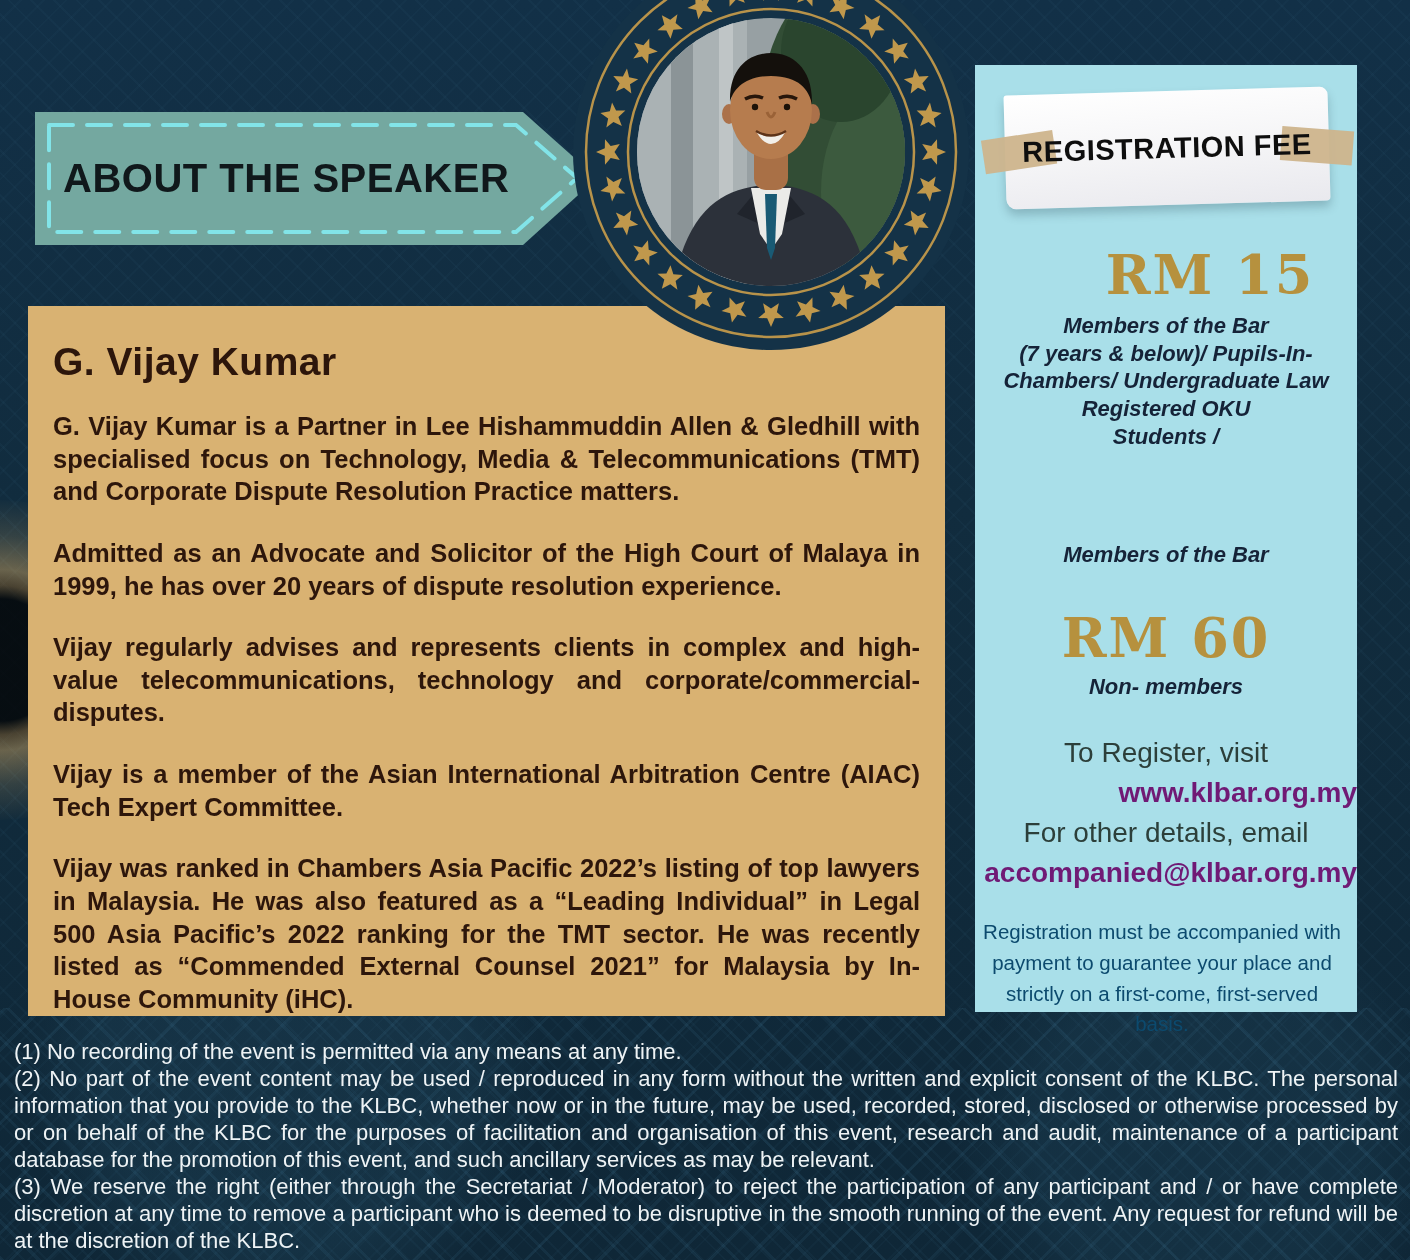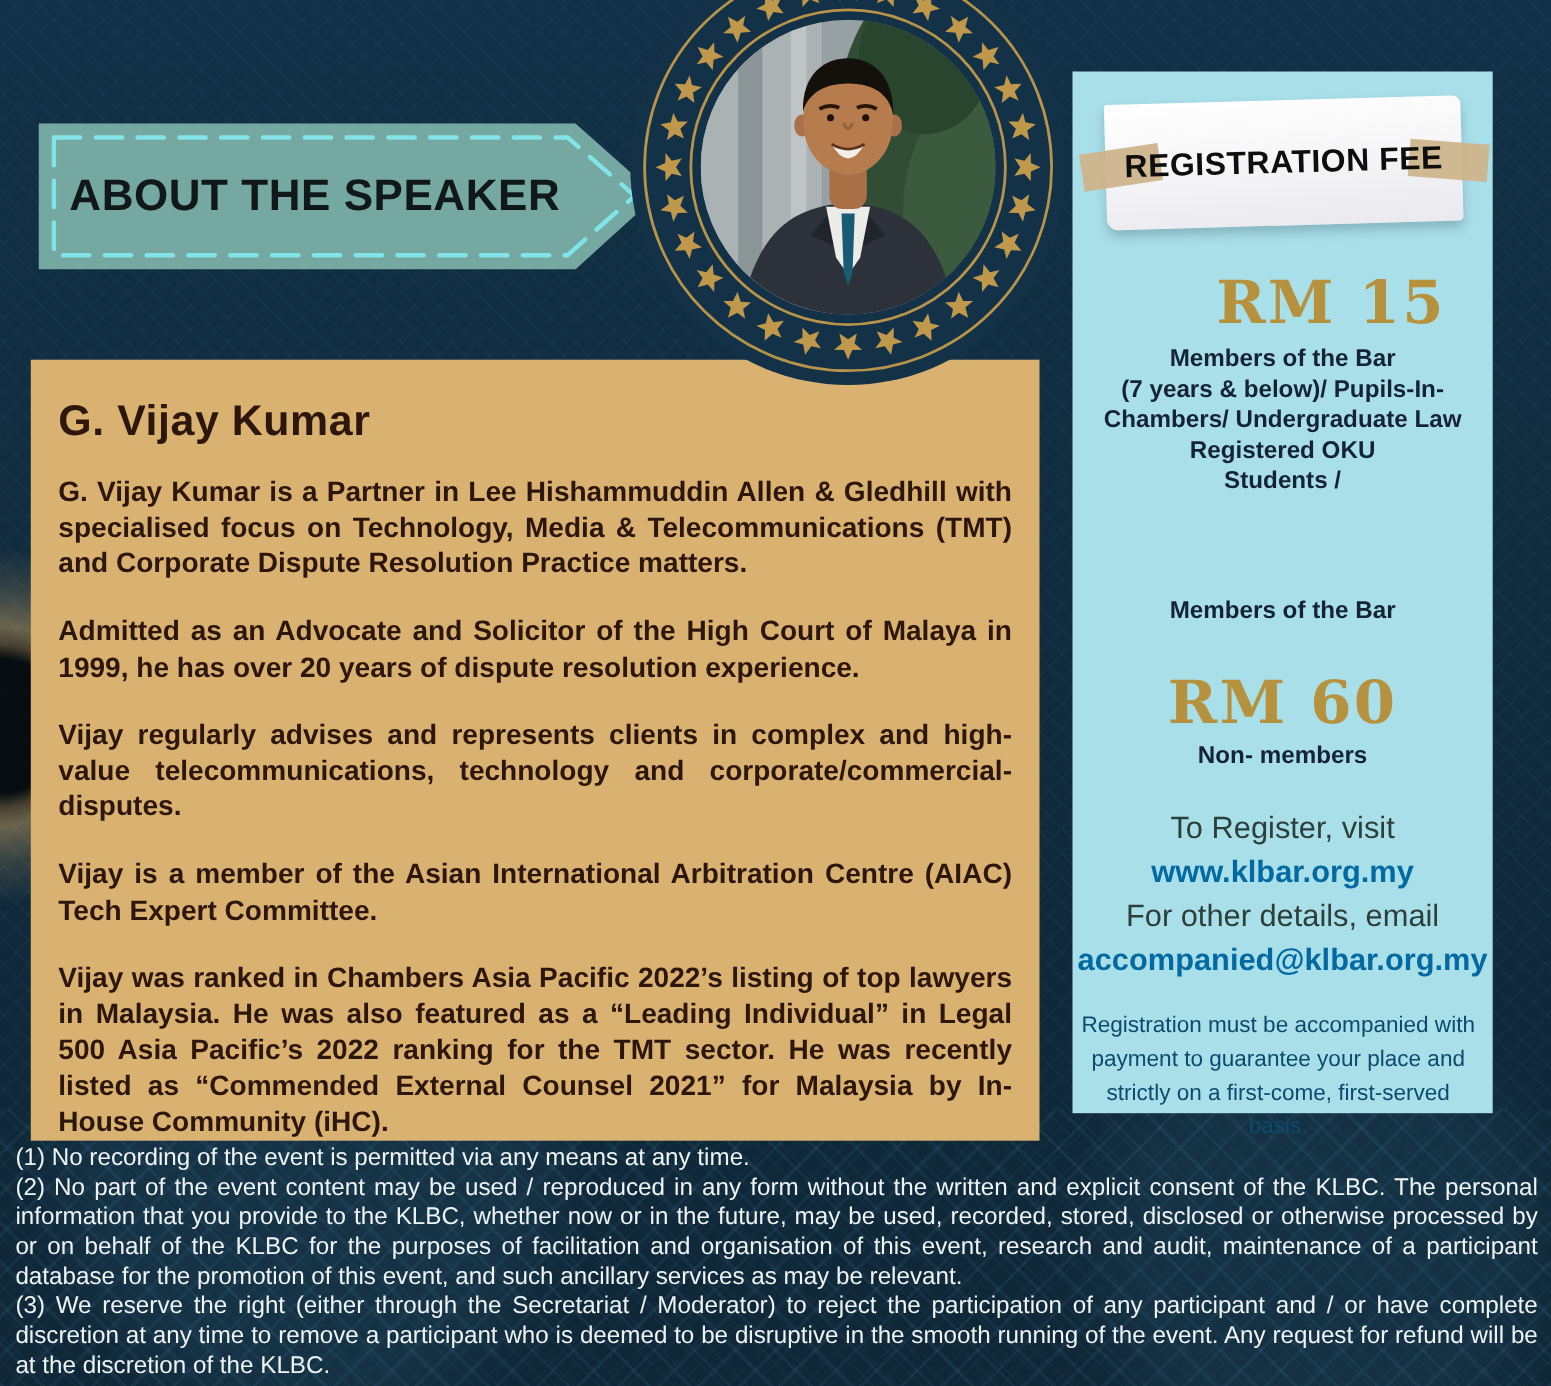--- a/index.html
+++ b/index.html
@@ -43,21 +43,20 @@
   }
 
   
   .emblem{position:absolute;left:571px;top:-48px;width:400px;height:400px;z-index:4;}
 
   
   .bio-panel{
     position:absolute;left:28px;top:306px;width:917px;height:710px;z-index:2;
     background:#d9b272;box-sizing:border-box;padding:28px 25px 0 25px;
     color:#2d160b;
-    margin-top:21px;
   }
   .bio-name{font-size:39px;font-weight:bold;margin:6px 0 26px 0;letter-spacing:0.5px;}
   .bio-panel p{
     font-size:25.5px;font-weight:bold;line-height:1.28;text-align:justify;
     margin:0 0 29px 0;
   }
 
   
   .reg-panel{
     position:absolute;left:975px;top:65px;width:382px;height:947px;z-index:2;
@@ -79,28 +78,28 @@
     font-size:29px;font-weight:bold;color:#0e0e0e;letter-spacing:0.5px;
   }
   .rm{
     position:absolute;width:100%;text-align:center;
     font-family:"DejaVu Serif","Liberation Serif",serif;
     font-weight:bold;font-size:54px;color:#b6913e;letter-spacing:2px;
   }
   .rm-15{top:178px;padding-left:44px;} .rm-20{top:408px;} .rm-60{top:541px;}
   .fee-desc{
     position:absolute;width:100%;text-align:center;
-    font-size:22px;font-weight:bold;color:#152338;line-height:1.26;
+    font-size:22px;font-weight:bold;font-style:italic;color:#152338;line-height:1.26;
   }
   .fee-desc-1{top:247px;} .fee-desc-2{top:476px;} .fee-desc-3{top:608px;}
   .register{
     position:absolute;top:668px;width:100%;text-align:center;
     font-size:28px;color:#2c3f3a;line-height:40px;
   }
-  .register .strong{font-weight:bold;color:#0369a1;}
+  .register .strong{font-weight:bold;color:#701a75;text-align:right;}
   .reg-note{
     position:absolute;top:852px;left:8px;right:16px;text-align:center;
     font-size:20.5px;color:#0c4a6e;line-height:1.5;
   }
 
   
   .terms{
     position:absolute;left:14px;top:1038px;width:1384px;z-index:3;
     color:#eef3f5;font-size:22px;font-weight:normal;line-height:27px;
   }

